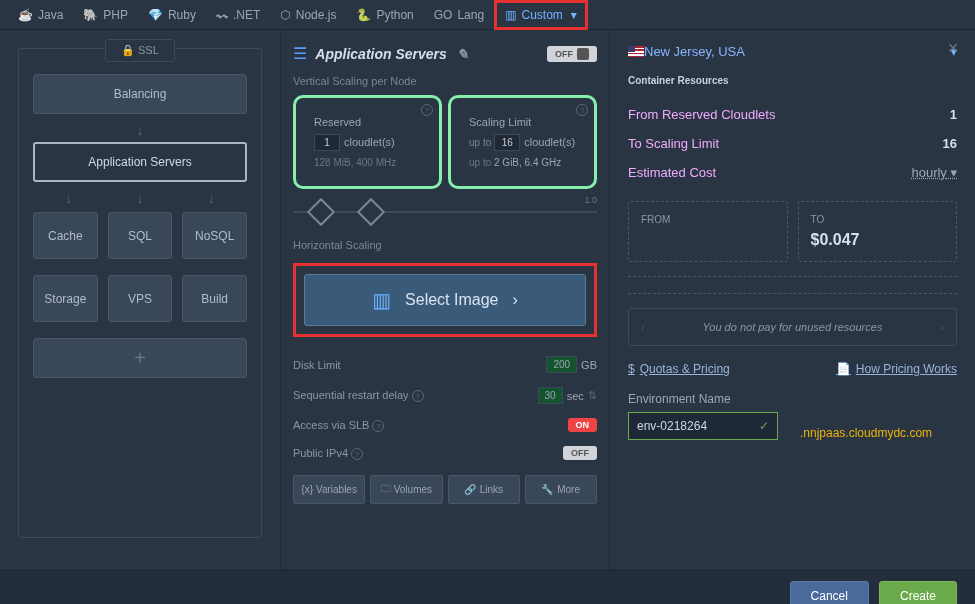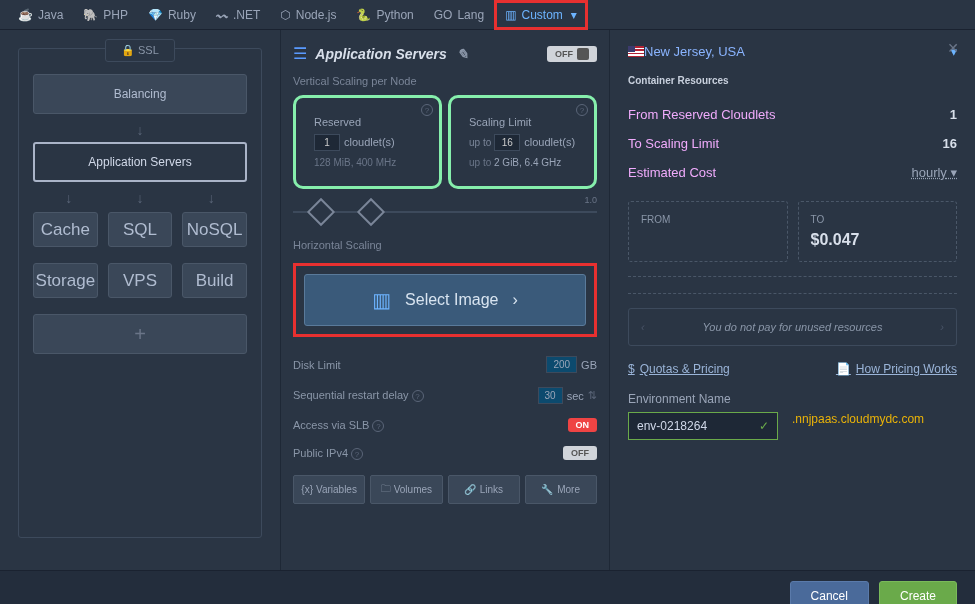--- a/index.html
+++ b/index.html
@@ -13,21 +13,21 @@
 .left{width:280px;padding:18px;position:relative}
 .ssl-block{border:1px solid #3d4a5c;border-radius:3px;padding:14px;height:490px}
 .ssl-badge{width:70px;margin:-24px auto 12px;background:#2a3544;border:1px solid #3d4a5c;border-radius:3px;padding:4px 10px;text-align:center;font-size:11px}
 .tile{background:#3a4758;border:1px solid #4a5768;border-radius:3px;display:flex;align-items:center;justify-content:center;color:#b0bcd0}
 .balancing{height:40px;margin-bottom:8px}
 .arrow-down{text-align:center;color:#5a6578;margin:4px 0;font-size:14px}
 .app-servers{height:40px;border:2px solid #aab4c8;background:#2a3544;margin-bottom:8px;color:#d0d8e8}
 .arrows3{display:flex;justify-content:space-around;margin:6px 0}
 .arrows3 span{color:#5a6578;font-size:14px}
 .row3{display:flex;gap:10px;margin-bottom:16px}
-.small-tile{flex:1;height:35px;font-size:17px}
+.small-tile{flex:1;height:47px;font-size:12px}
 .plus-tile{height:40px;font-size:20px;color:#6a7588}
 .mid{width:330px;padding:14px 12px;border-left:1px solid #1e2836;border-right:1px solid #1e2836}
 .mid-head{display:flex;align-items:center;margin-bottom:12px}
 .ham{color:#5a9aff;font-size:16px;margin-right:8px}
 .mid-title{color:#d8dfea;font-weight:bold;font-style:italic;font-size:14px;flex:1}
 .edit-icon{color:#8a96a8;margin-left:6px}
 .toggle{background:#d0d4da;border-radius:3px;padding:2px 8px;font-size:9px;color:#555;font-weight:bold;position:relative;display:flex;align-items:center}
 .toggle.on{background:#ef4444;color:#fff}
 .vlabel{font-size:11px;color:#7a8598;margin-bottom:8px}
 .scaling-row{display:flex;gap:6px;margin-bottom:10px}
@@ -40,21 +40,21 @@
 .sbox-spec{font-size:10px;color:#6a7588}
 .slider-wrap{position:relative;height:26px;margin-bottom:14px}
 .slider-line{position:absolute;top:12px;left:0;right:0;height:2px;background:#3d4a5c}
 .hex{position:absolute;width:20px;height:20px;border:2px solid #7a8598;background:#2a3544;transform:rotate(45deg);top:3px}
 .select-img-wrap{border:3px solid #e83030;padding:8px;margin:12px 0}
 .select-img{background:#3a5a7a;border:1px solid #5a7a9a;border-radius:3px;height:52px;display:flex;align-items:center;justify-content:center;gap:14px;color:#d8e4f0;font-size:16px;cursor:pointer}
 .select-img .bars{color:#6db4ff;font-size:20px}
 .select-img .chev{color:#d8e4f0}
 .opt-row{display:flex;align-items:center;justify-content:space-between;padding:7px 0;font-size:11px}
 .opt-row .val{display:flex;align-items:center;gap:4px;color:#9aa5b8}
-.numbox{background:#0c4a6e;border:1px solid #3d4a5c;padding:2px 6px;font-size:10px;color:#9aa5b8}
+.numbox{background:#14532d;border:1px solid #3d4a5c;padding:2px 6px;font-size:10px;color:#9aa5b8}
 .btn-row{display:flex;gap:5px;margin-top:8px}
 .act-btn{flex:1;background:#3a4758;border:1px solid #4a5768;border-radius:2px;padding:5px 4px;font-size:10px;color:#9aa5b8;display:flex;align-items:center;justify-content:center;gap:3px;cursor:pointer}
 .right{flex:1;padding:14px 18px;position:relative}
 .region{display:flex;align-items:center;color:#8ab4ff;margin-bottom:16px;font-size:13px}
 .region .flag{width:16px;height:11px;background:linear-gradient(#b22234 0 15%,#fff 15% 30%,#b22234 30% 45%,#fff 45% 60%,#b22234 60% 75%,#fff 75% 90%,#b22234 90%);position:relative}
 .region .flag::before{content:"";position:absolute;width:7px;height:6px;background:#3c3b6e;top:0;left:0}
 .region .rdrop{color:#6db4ff;margin-left:auto}
 .close-x{position:absolute;right:16px;top:10px;color:#6a7588;cursor:pointer;font-size:14px}
 .rtitle{color:#c8d0dd;font-size:10px;font-weight:bold;margin-bottom:14px}
 .rrow{display:flex;justify-content:space-between;padding:7px 0;font-size:13px}
@@ -63,21 +63,21 @@
 .hourly{text-decoration:underline dotted;color:#9aa5b8}
 .price-boxes{display:flex;gap:10px;margin:14px 0}
 .pbox{flex:1;border:1px dashed #4a5768;border-radius:3px;padding:12px;text-align:left}
 .pbox .pl{font-size:10px;color:#8a96a8;margin-bottom:6px}
 .pbox .pv{font-size:16px;color:#d8dfea;font-weight:bold}
 .nopay{border:1px solid #3d4a5c;border-radius:3px;padding:12px;text-align:center;font-size:11px;color:#8a96a8;margin:14px 0;font-style:italic;display:flex;align-items:center;justify-content:space-between}
 .nopay .ch{color:#4a5568;cursor:pointer}
 .links-row{display:flex;justify-content:space-between;margin:16px 0;font-size:12px}
 .link{color:#9ab4d8;text-decoration:underline;cursor:pointer;display:flex;align-items:center;gap:5px}
 .env-label{font-size:12px;color:#9aa5b8;margin-bottom:6px}
-.env-row{display:flex;align-items:flex-start;gap:14px}
+.env-row{display:flex;align-items:flex-end;gap:22px}
 .env-input{border:1px solid #6aaa4a;background:#1e2836;padding:6px 8px;color:#d0d8e8;font-size:12px;display:flex;align-items:center;justify-content:space-between;width:150px}
 .env-input .chk{color:#6aaa4a}
 .domain{font-size:12px;color:#eab308}
 .footer{display:flex;justify-content:flex-end;gap:10px;padding:10px 18px;background:#232d3c;border-top:1px solid #1a2230}
 .fbtn{padding:7px 20px;border-radius:3px;font-size:12px;cursor:pointer;border:1px solid}
 .cancel{background:#4a6a9a;border-color:#5a7aaa;color:#fff}
 .create{background:#6aaa4a;border-color:#7aba5a;color:#fff}
 .help-q{display:inline-block;width:12px;height:12px;border:1px solid #5a6578;border-radius:50%;font-size:8px;text-align:center;line-height:11px;color:#5a6578;margin-left:3px}
 </style>
 </head>

